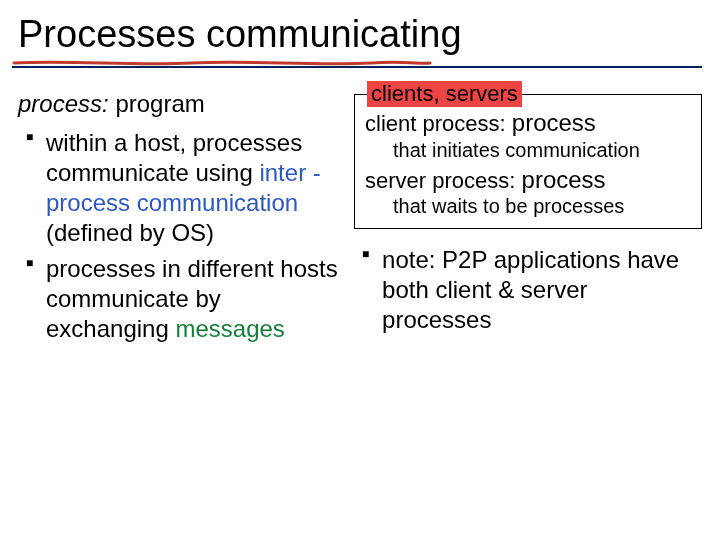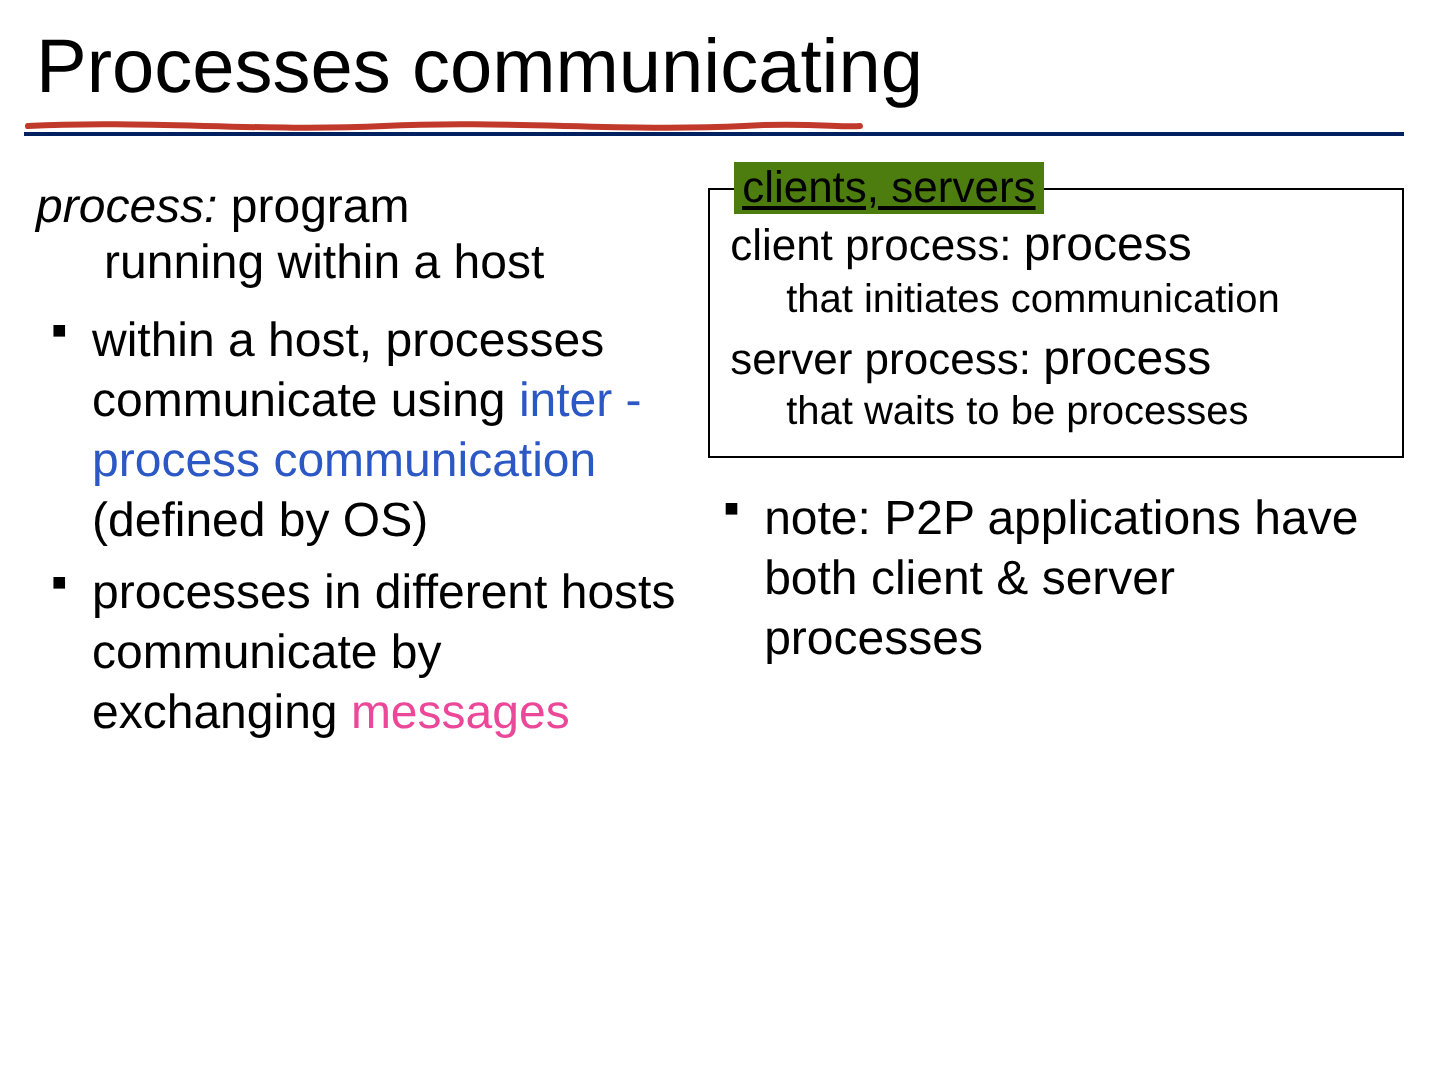--- a/index.html
+++ b/index.html
@@ -78,37 +78,36 @@
   }
   .bullets li::before {
     content: "■";
     position: absolute;
     left: 2px;
     top: 2px;
     font-size: 12px;
     color: #000;
   }
   .hl-blue { color: #2b58c5; }
-  .hl-red  { color: #ec4899; text-align: center; }
+  .hl-red  { color: #15803d; text-align: center; }
 
   .box {
     border: 1.5px solid #000;
     padding: 8px 10px 10px 10px;
     margin-top: 4px;
     position: relative;
     box-sizing: border-box;
   }
   .box-legend {
     position: absolute;
     top: -14px;
     left: 12px;
-    background: #4d7c0f;
+    background: #ef4444;
     padding: 0 4px;
     font-size: 22px;
-    text-decoration: underline;
   }
   .box-def {
     font-size: 22px;
     line-height: 1.2;
     margin-top: 6px;
   }
   .box-def .term { }
   .box-def .trail { font-size: 24px; }
   .box-def .body { padding-left: 28px; font-size: 20px; }
   .right-bullets {
@@ -126,21 +125,20 @@
     <path d="M2,5 C60,2 120,8 180,5 C240,2 300,8 360,5 C390,3 410,6 418,5" stroke="#c0392b" stroke-width="3" fill="none" stroke-linecap="round"></path>
   </svg>
   <div class="title-underline-blue"></div>
 
   <div class="cols">
 
     <div class="col-left">
       <div class="def">
         <span class="def-term">process:</span>
         <span>program</span>
-        <div class="def-body">running within a host</div>
       </div>
 
       <ul class="bullets">
         <li>
           <span>within a host, processes communicate using </span><span class="hl-blue">inter -process communication</span><span> (defined by OS)</span>
         </li>
         <li>
           <span>processes in different hosts communicate by exchanging </span><span class="hl-red">messages</span>
         </li>
       </ul>

